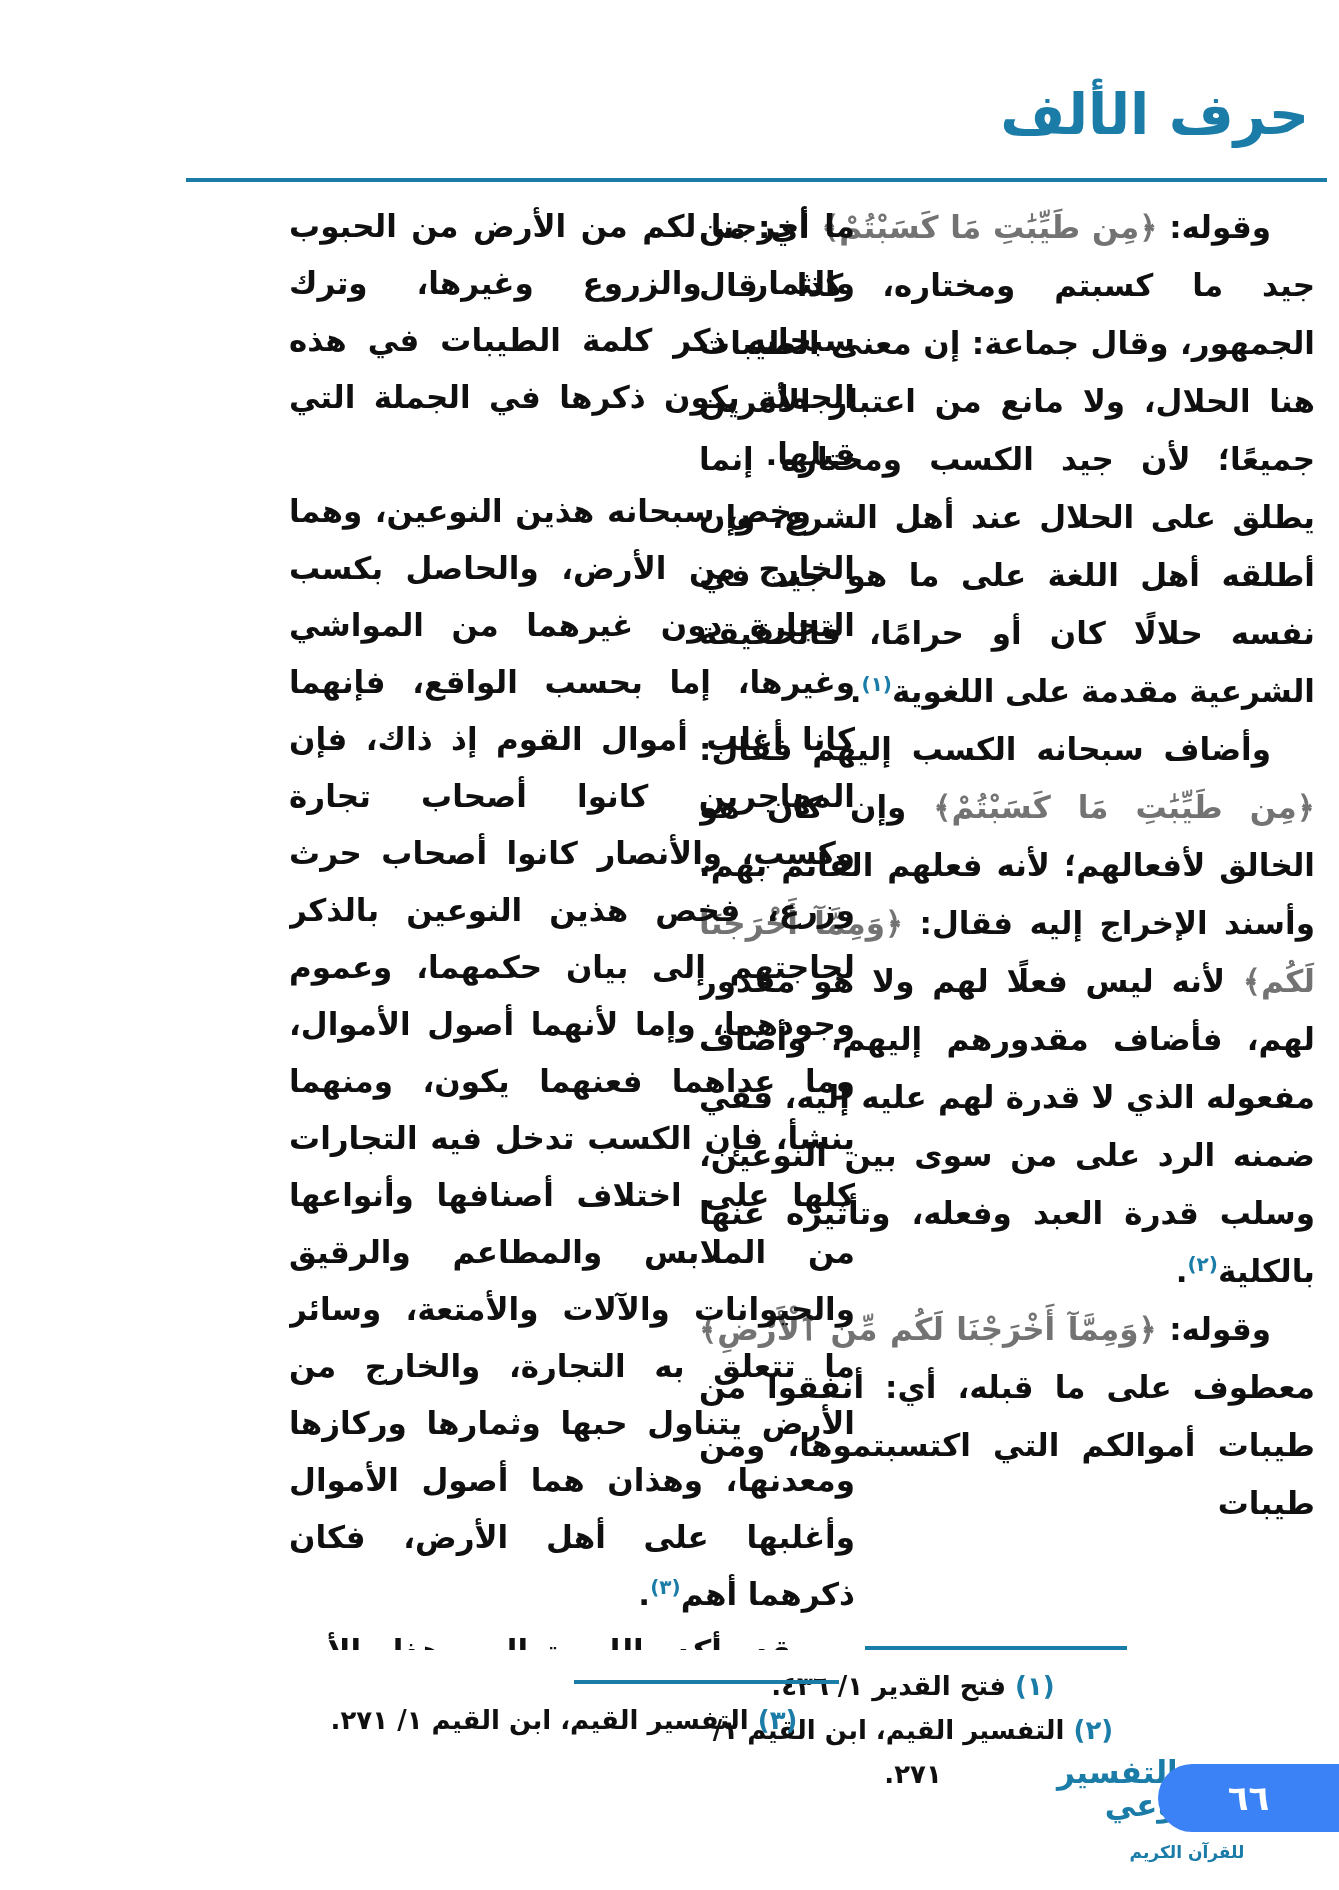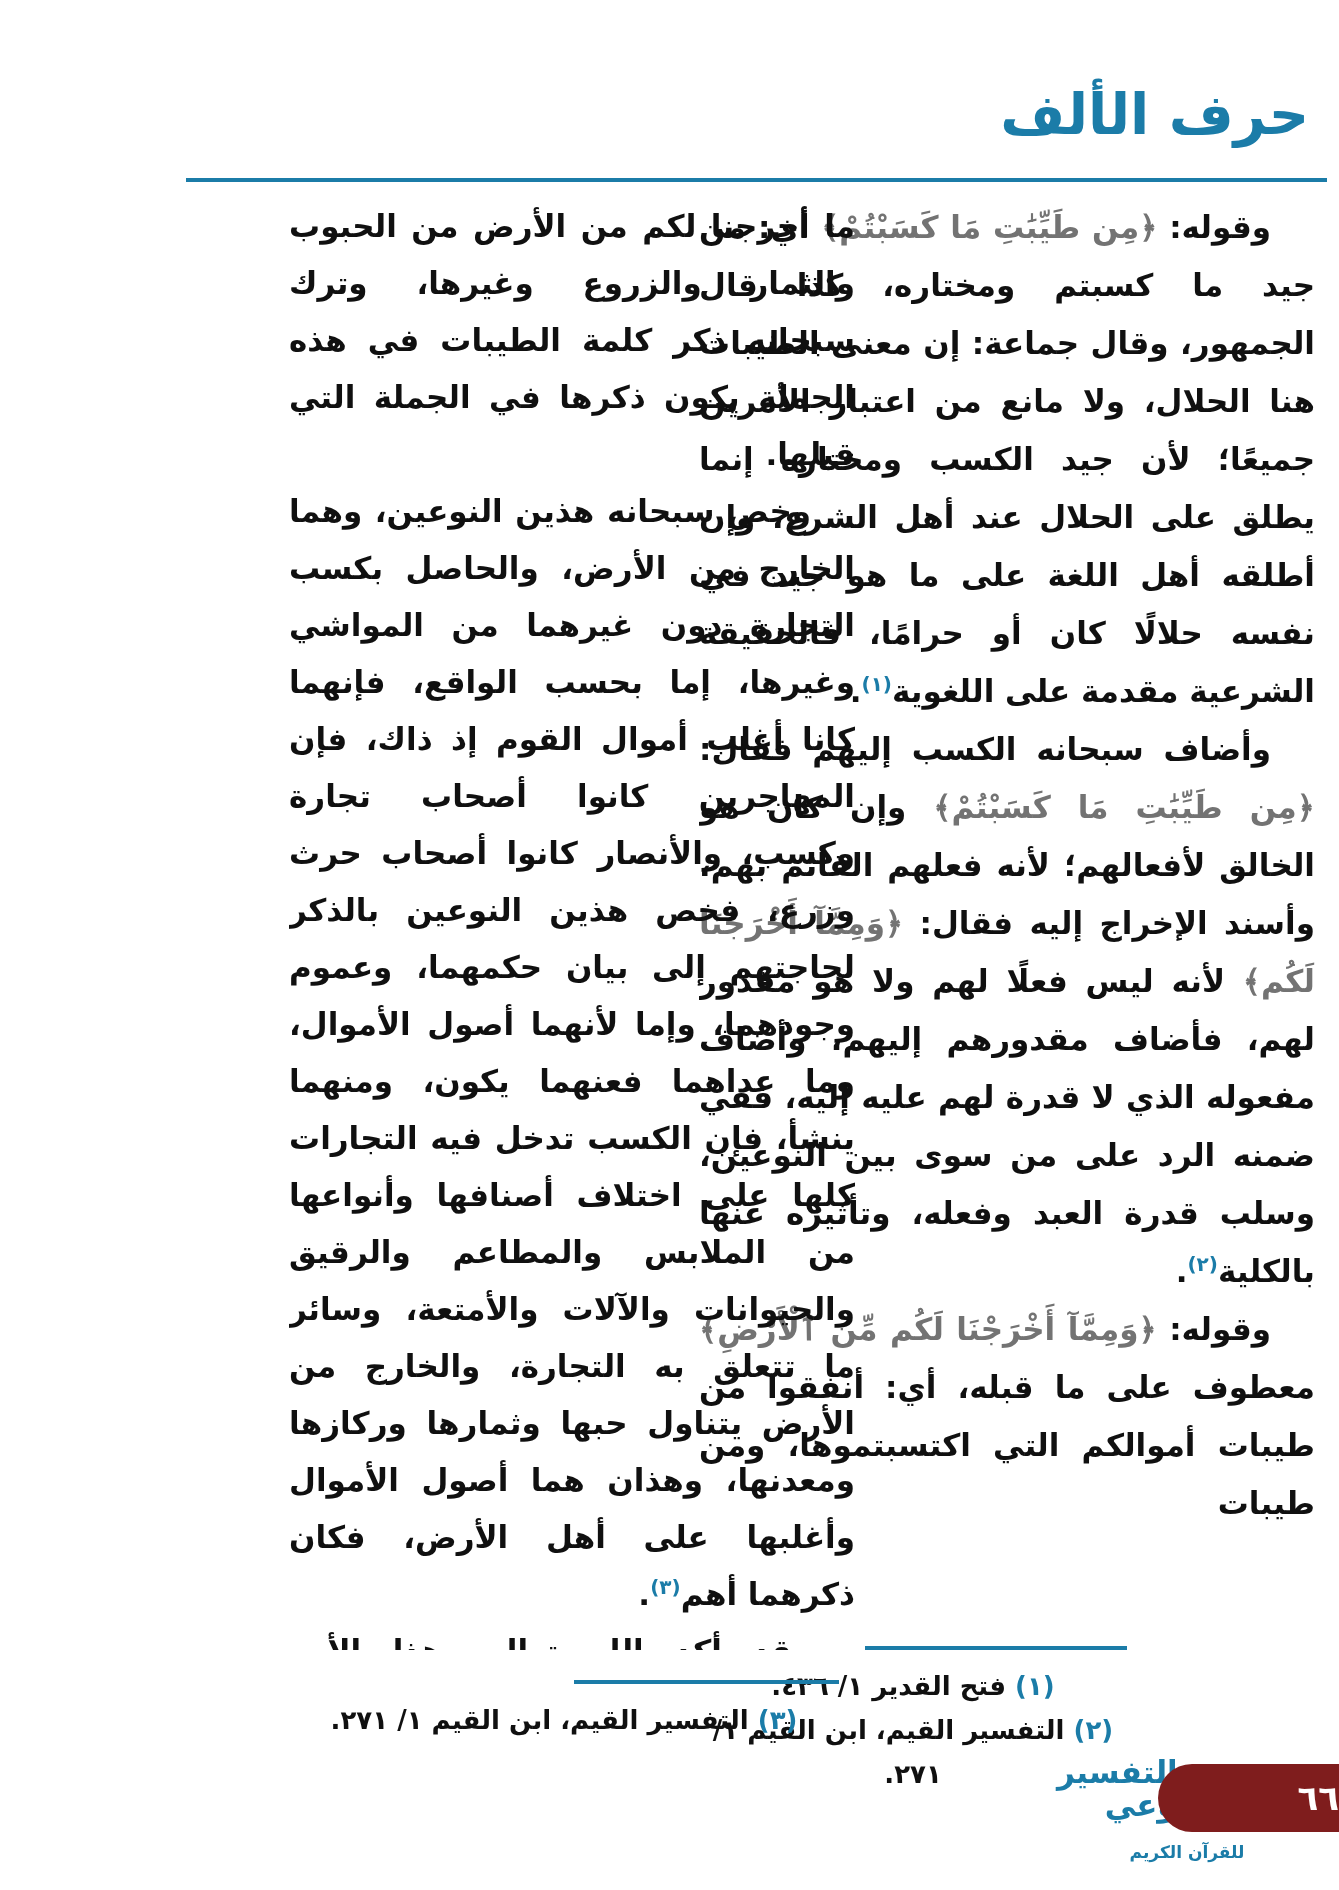--- a/index.html
+++ b/index.html
@@ -32,22 +32,22 @@
   .footnotes-left .fn-line{padding-right:16px;line-height:44px;}
   .fn-marker{color:#1b7ca8;}
   .logo{
     position:absolute;top:1756px;left:865px;width:296px;text-align:center;
     color:#1b7ca8;font-weight:bold;
   }
   .logo-main{font-size:31px;line-height:33px;}
   .logo-sub{font-size:17px;line-height:22px;margin-top:19px;}
   .page-badge{
     position:absolute;top:1764px;right:0;width:181px;height:68px;
-    background:#7f1d1d;border-radius:40px 0 0 40px;
-    color:#ffffff;text-align:right;line-height:68px;font-size:34px;font-weight:bold;
+    background:#3b82f6;border-radius:40px 0 0 40px;
+    color:#ffffff;text-align:center;line-height:68px;font-size:34px;font-weight:bold;
   }
 </style>
 </head>
 <body>
 
 <div class="page">
 
   <div class="header-title">حرف الألف</div>
   <div class="header-rule"></div>
 

